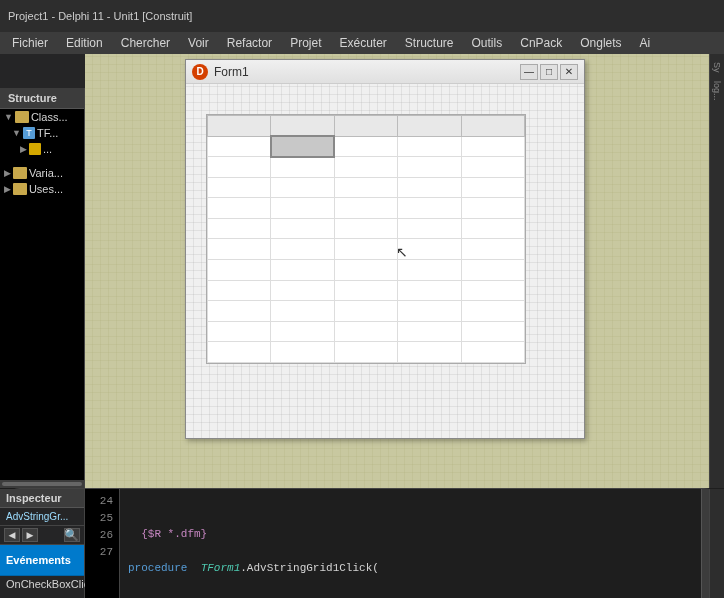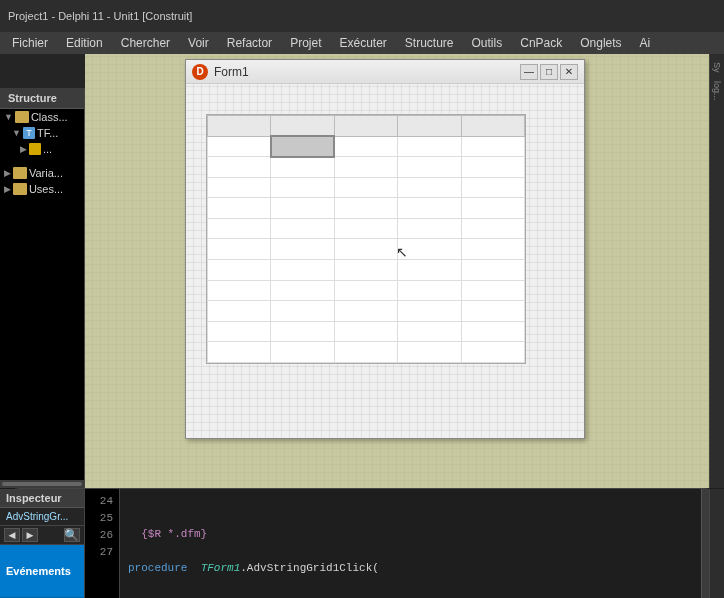--- a/index.html
+++ b/index.html
@@ -221,21 +221,21 @@
     }
     #inspector-component {
       color: #9cdcfe;
       padding: 3px 6px;
       font-size: 10px;
       border-bottom: 1px solid #444;
     }
     #events-tab {
       background: #007acc;
       color: white;
-      padding: 20px 6px;
+      padding: 9px 6px;
       font-size: 11px;
       font-weight: bold;
       border-bottom: 1px solid #0066aa;
     }
     .event-item {
       color: #d4d4d4;
       padding: 2px 6px;
       font-size: 11px;
       cursor: pointer;
     }

